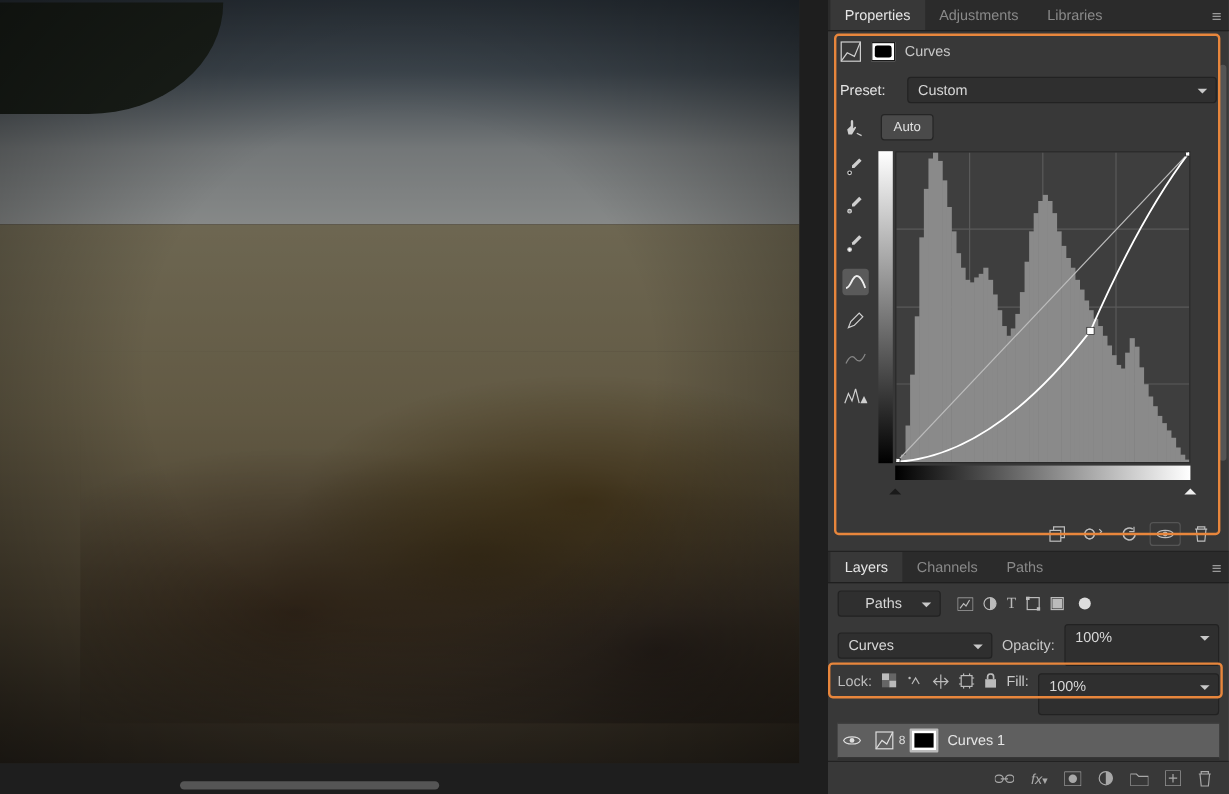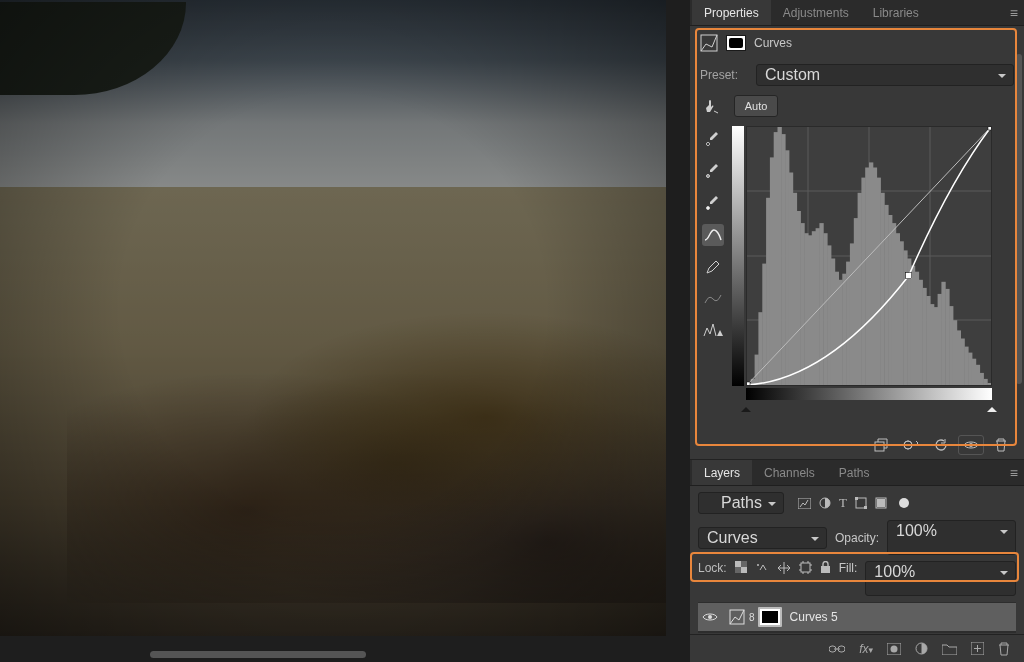--- a/index.html
+++ b/index.html
@@ -67,25 +67,25 @@
   .hl1 { left: 695px; top: 28px; width: 322px; height: 418px; }
   .hl2 { left: 690px; top: 552px; width: 329px; height: 30px; }
 
   .properties-body { position:relative; padding: 8px 10px 6px 10px; height: 420px; }
   .prop-title-row { display:flex; align-items:center; gap:8px; margin-bottom:12px; }
   .prop-icon-box { width:18px; height:18px; display:flex; align-items:center; justify-content:center; }
   .mask-thumb { width:20px; height:16px; background:#fff; border:1px solid #1a1a1a; position:relative; }
   .mask-thumb::after{ content:''; position:absolute; inset:2px; background:#000; border-radius:2px;}
 
   .row { display:flex; align-items:center; gap:8px; margin-bottom:8px; }
-  .label { color:#a3a3a3; min-width:48px; }
+  .label { color:#e5e5e5; min-width:48px; }
   .dd {
     flex:1; height:22px; background:#2f2f2f; border:1px solid #222;
     border-radius:3px; padding:0 22px 0 8px; line-height:20px;
-    color:#d8d8d8; position:relative; font-size:16px; cursor:pointer;
+    color:#d8d8d8; position:relative; font-size:12px; cursor:pointer;
   }
   .dd::after{ content:''; position:absolute; right:7px; top:9px; border:4px solid transparent; border-top-color:#c8c8c8;}
   .auto-btn { width:44px; height:22px; background:#4a4a4a; border:1px solid #252525; border-radius:3px; text-align:center; line-height:20px; font-size:11px; color:#e0e0e0; cursor:pointer;}
 
   .curves-area { display:flex; gap:6px; margin-top:4px; }
   .tool-col { width:26px; display:flex; flex-direction:column; gap:10px; align-items:center; padding-top:2px;}
   .tool-col .t { width:22px; height:22px; color:#cfcfcf; display:flex; align-items:center; justify-content:center; cursor:pointer;}
   .tool-col .t.active { background:#5a5a5a; border-radius:3px;}
 
   .graph-wrap { position:relative; width:260px; }
@@ -478,21 +478,21 @@
         <div class="ly-icons">
           <span class="adj-ic">
               <svg width="16" height="16" viewBox="0 0 16 16">
                 <rect x="1" y="1" width="14" height="14" fill="none" stroke="#ddd"></rect>
                 <path d="M1 15L6 8 10 11 15 1" stroke="#ddd" fill="none"></path>
               </svg>
             </span>
           <span style="color:#ddd;font-size:10px">8</span>
           <span class="mask-ic"></span>
         </div>
-        <span class="ly-name">Curves 5</span>
+        <span class="ly-name">Curves 1</span>
       </div>
       <div class="layer-row">
         <span class="eye">
             <svg width="16" height="10" viewBox="0 0 16 10">
               <path d="M1 5c2-4 12-4 14 0-2 4-12 4-14 0z" fill="none" stroke="#ddd"></path>
               <circle cx="8" cy="5" r="2" fill="#ddd"></circle>
             </svg>
           </span>
         <div class="ly-icons">
           <span class="thumb-ic"></span>

